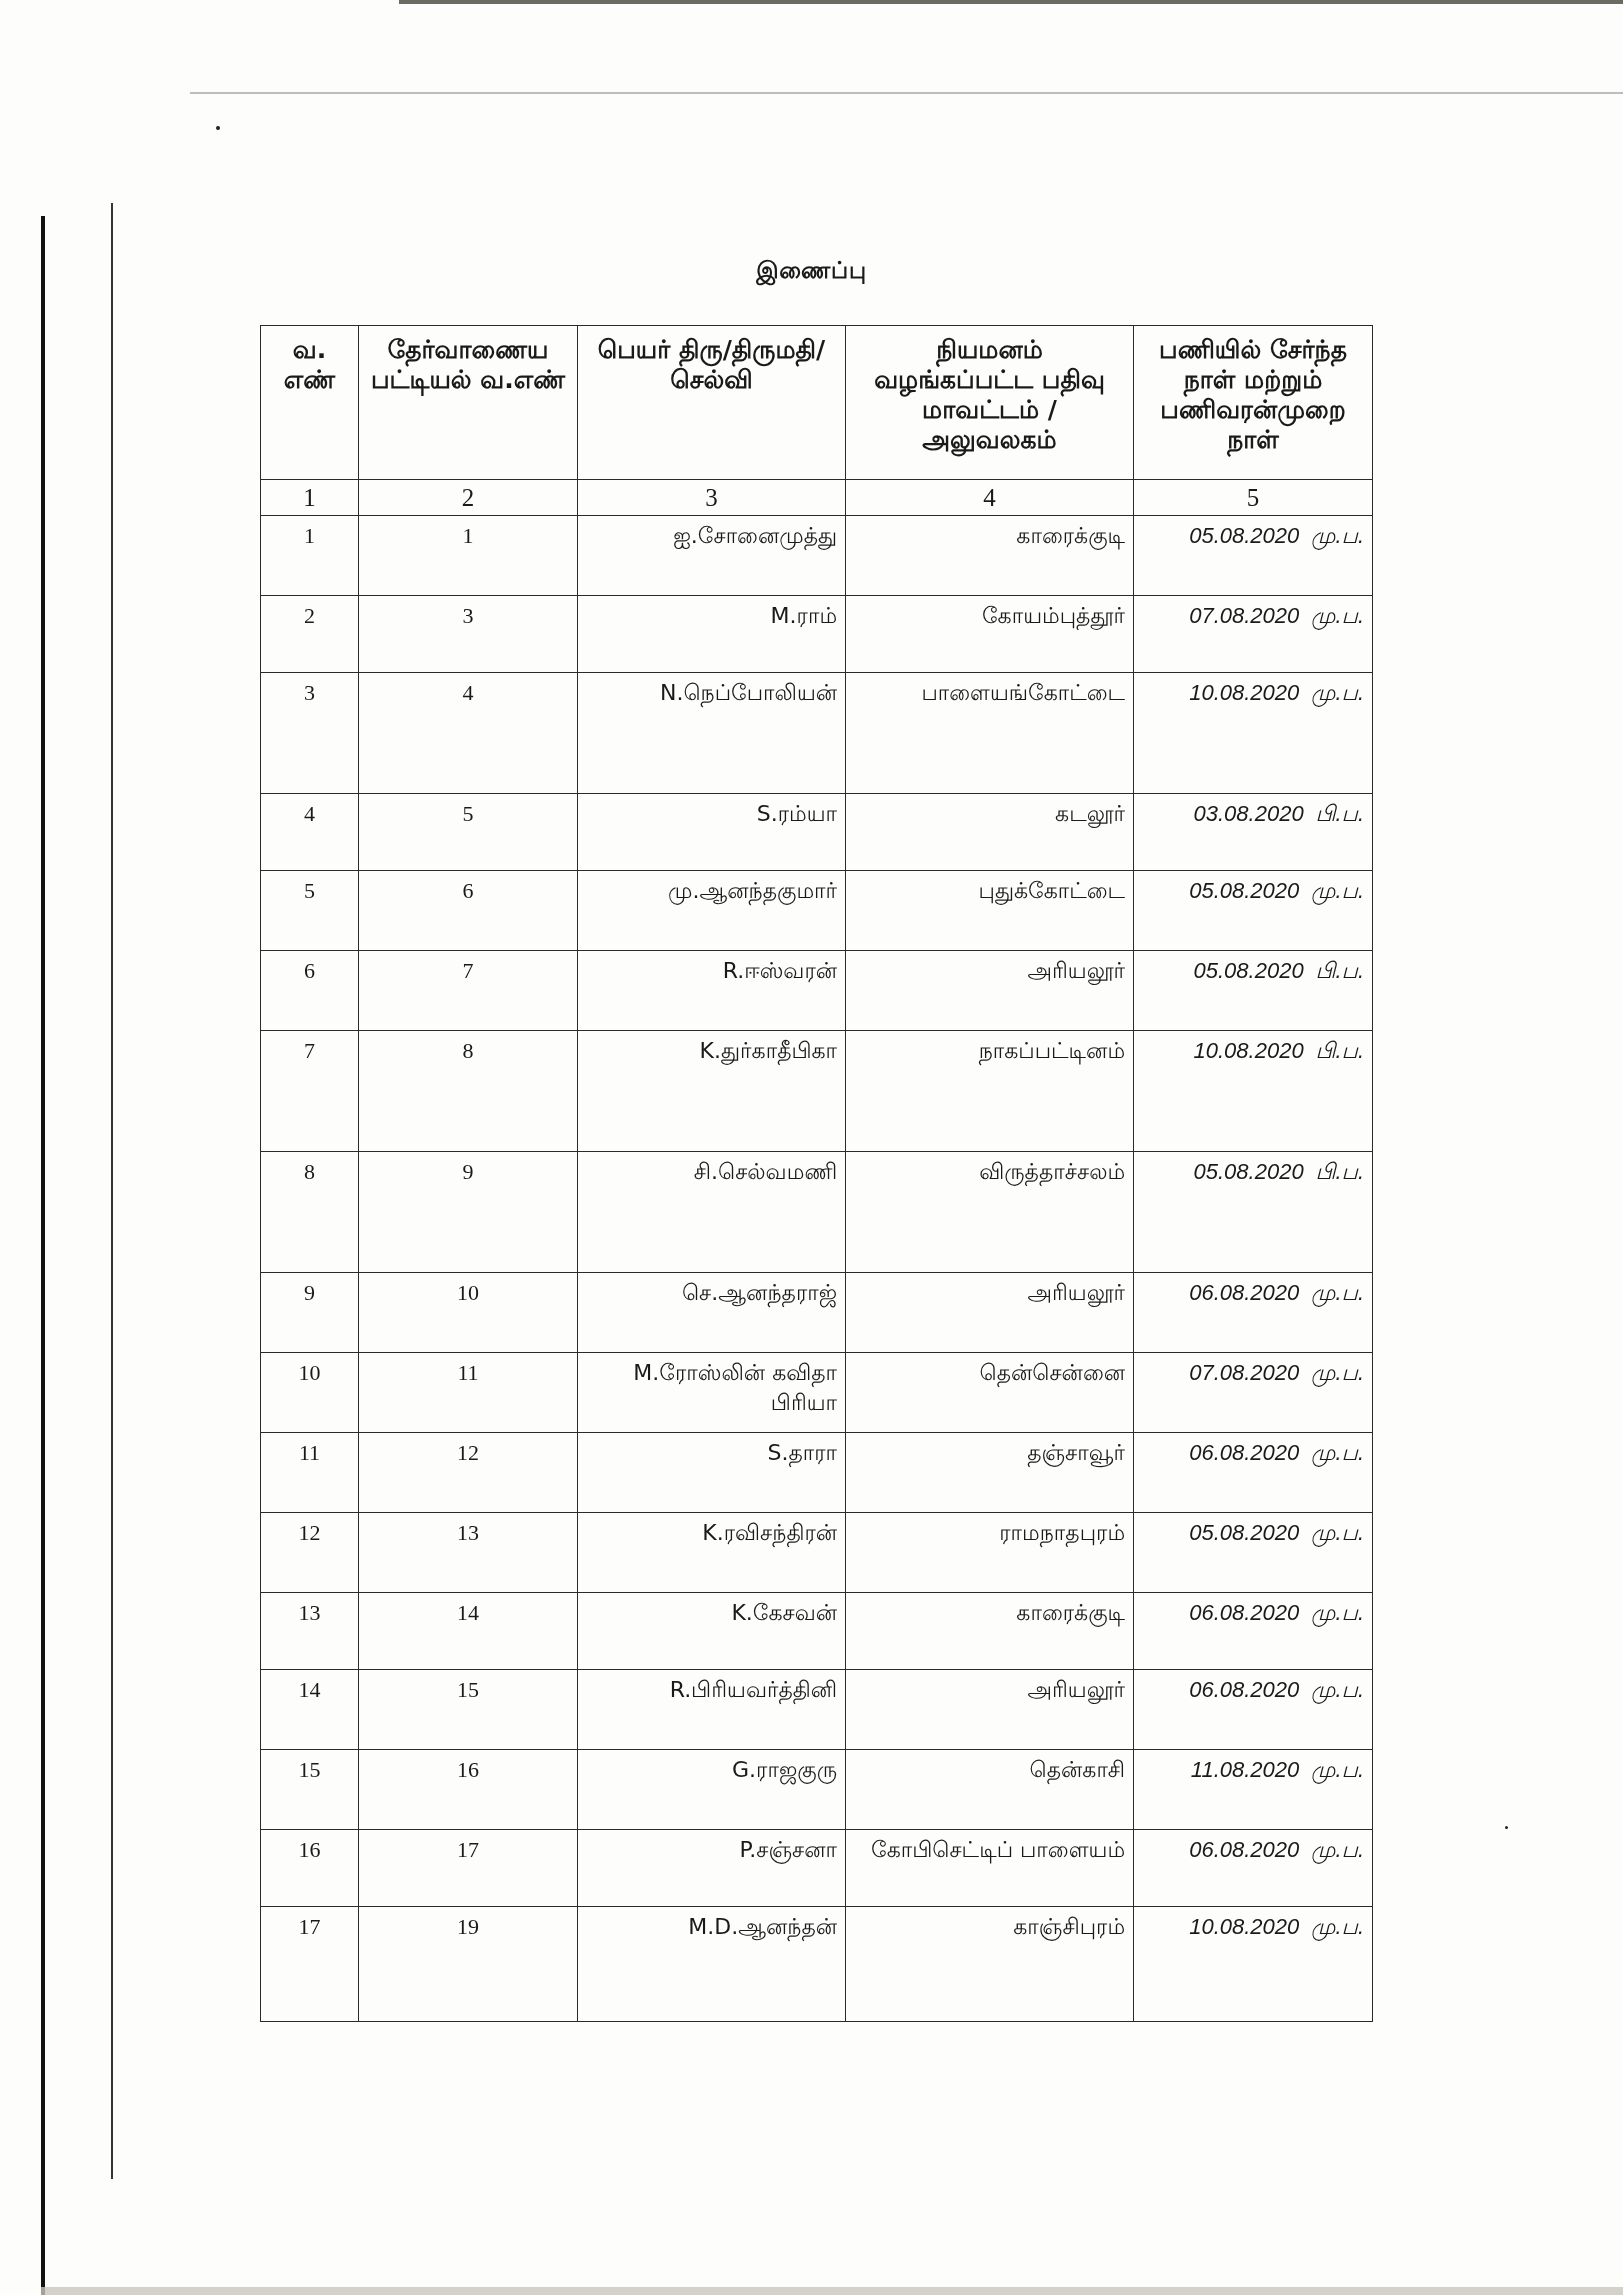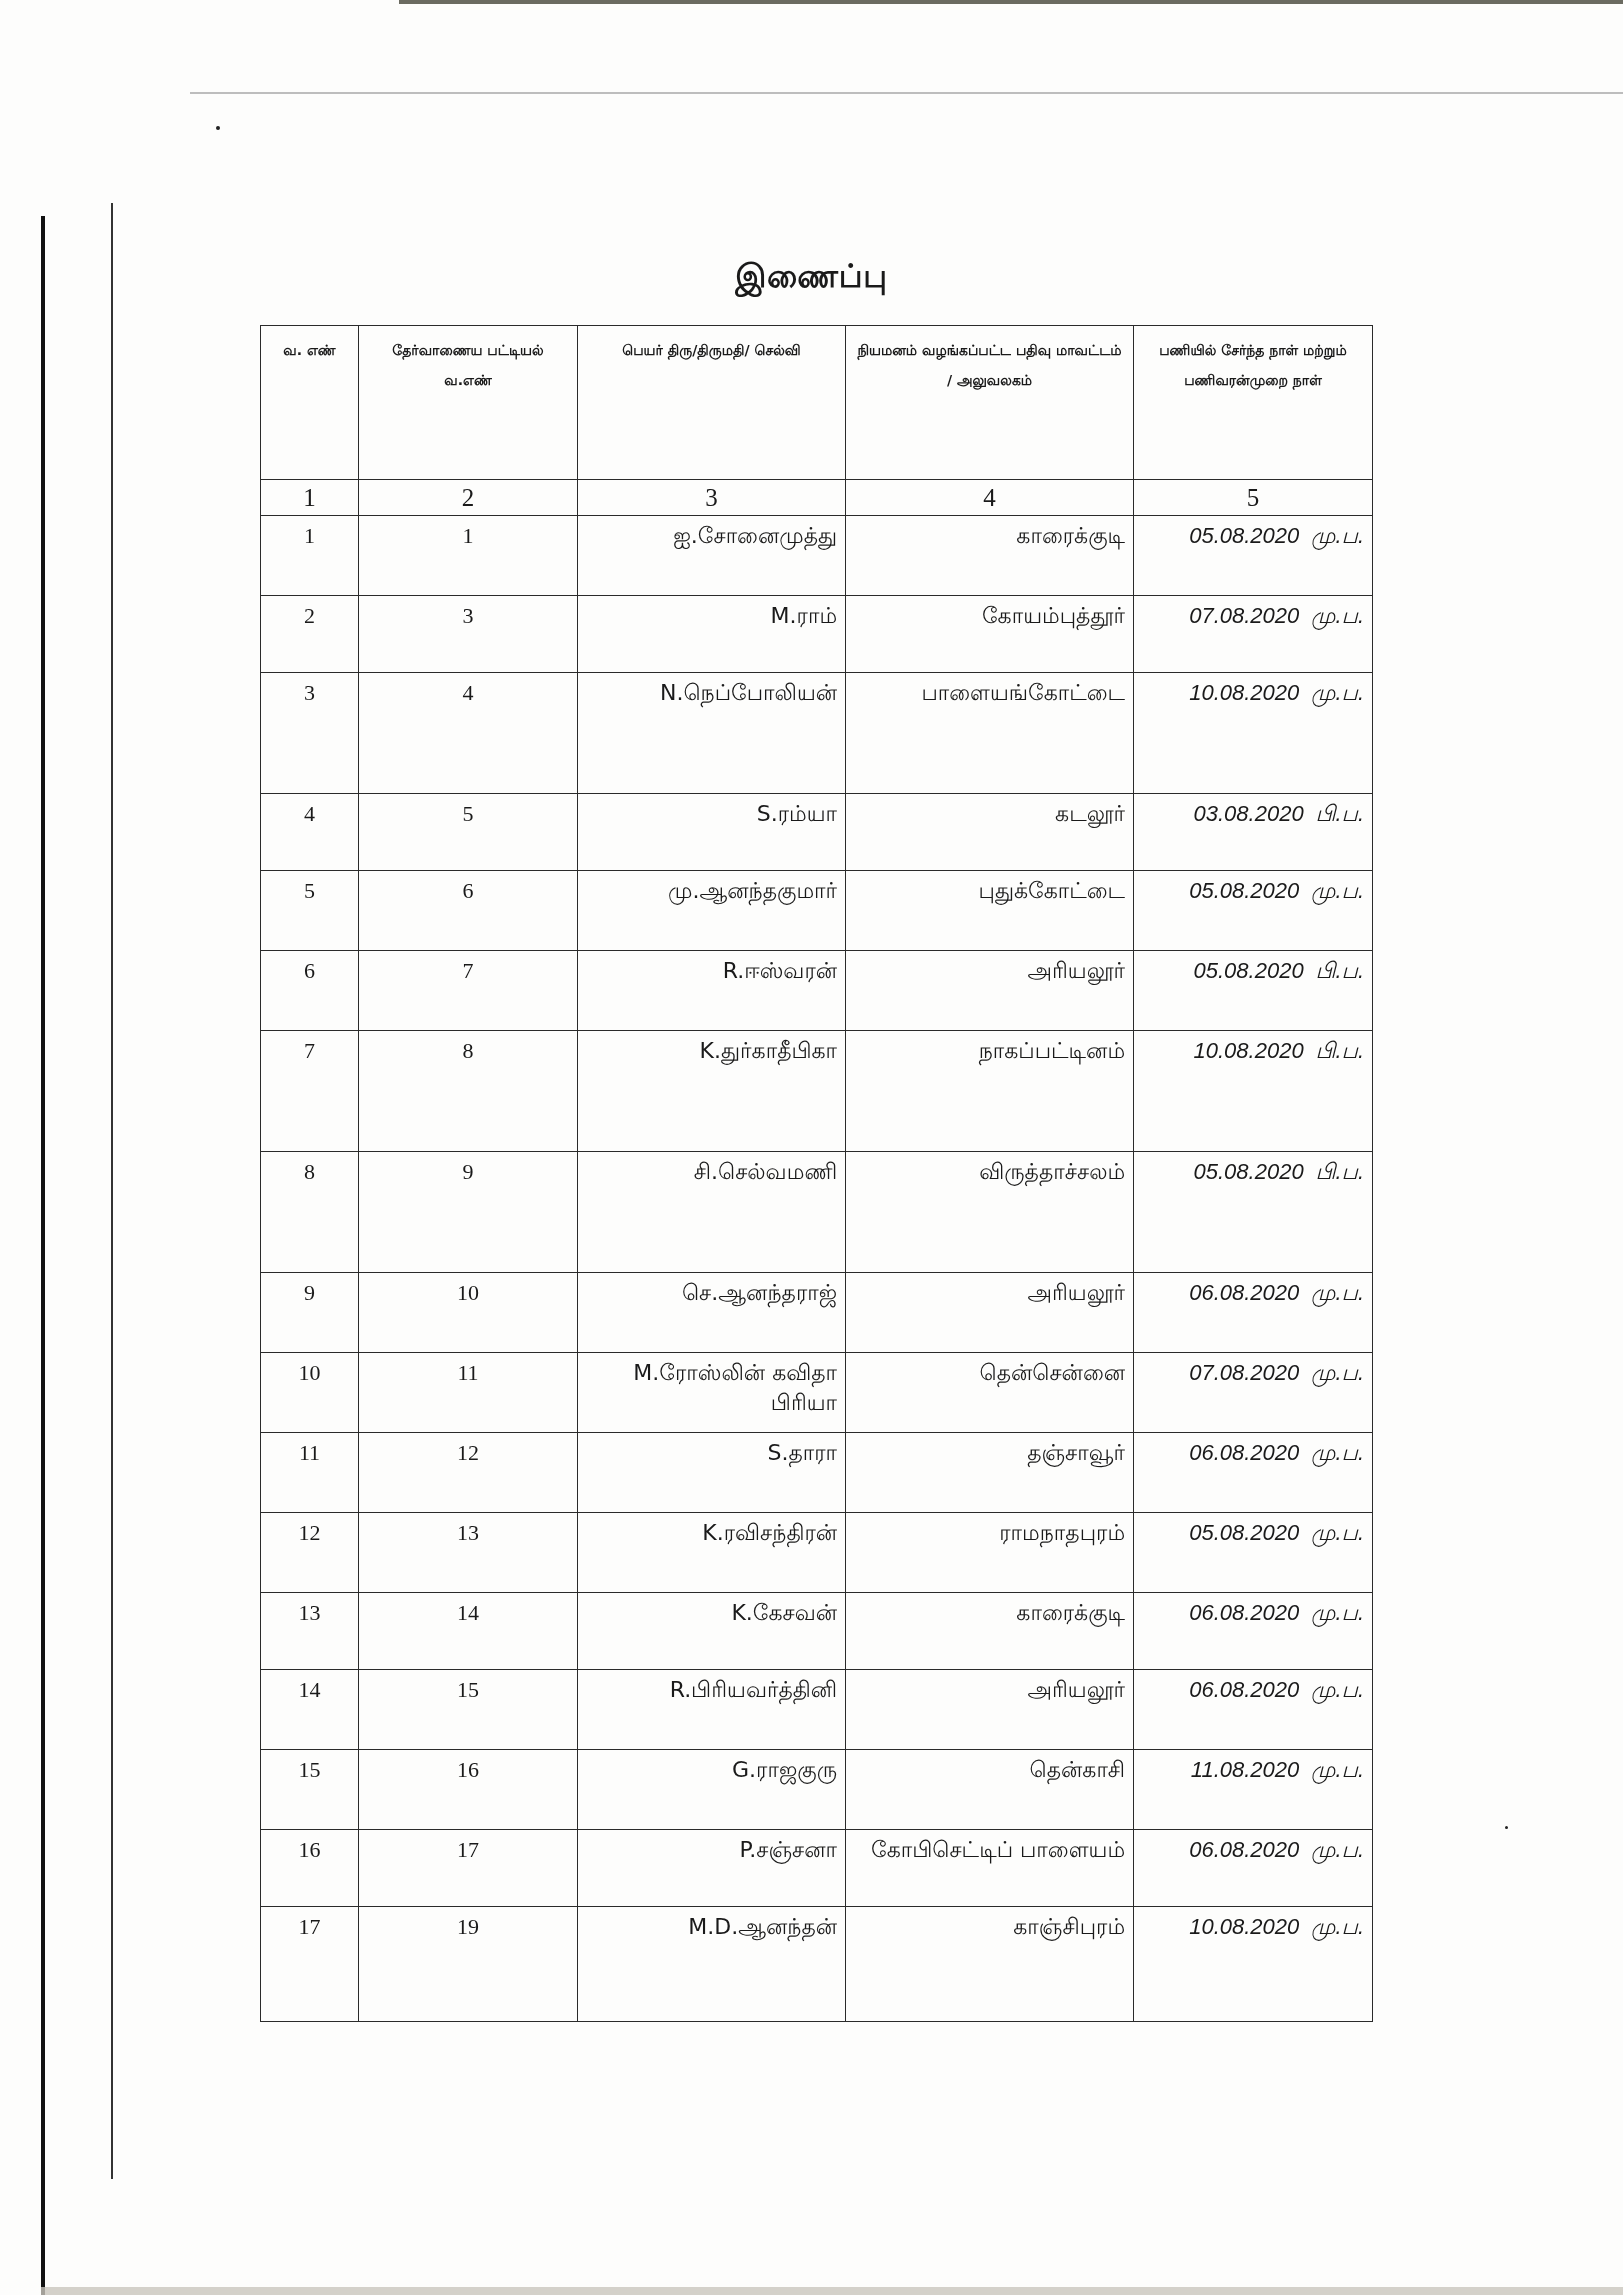--- a/index.html
+++ b/index.html
@@ -18,32 +18,32 @@
   .fold-wrap { position:absolute; left:0; top:0; width:458px; height:275px; overflow:hidden; }
   .top-edge { position:absolute; left:399px; top:0; right:0; height:3.9px; background:#3a3a2e; opacity:.75; }
   .top-rule { position:absolute; left:190px; top:92px; right:0; height:2px; background:#888; opacity:.55; }
   .left-margin-line { position:absolute; left:111px; top:203px; width:2px; height:1976px; background:#333; }
   .left-edge { position:absolute; left:41px; top:216px; width:3.9px; height:2080px; background:#111; }
   .bottom-edge { position:absolute; left:41px; bottom:0; right:0; height:7.9px; background:#c9c6bd; opacity:.8; }
   .speck { position:absolute; width:3.9px; height:3.9px; border-radius:50%; background:#222; }
 
   .title {
     position:absolute; left:0; right:0; top:257px; text-align:center;
-    font-size:32px; font-weight:bold; letter-spacing:0.7px;
+    font-size:23px; font-weight:bold; letter-spacing:0.7px;
   }
   table.annex {
     position:absolute; left:260px; top:325px; width:1112px;
     border-collapse:collapse; table-layout:fixed;
   }
   table.annex td, table.annex th {
     border:1.3px solid #2a2a2a; vertical-align:top;
     font-size:22px; line-height:30px; font-weight:normal;
     padding:5.2px 7.9px;
   }
-  table.annex th { text-align:center; padding-top:9.2px; font-weight:bold; font-size:14px; }
+  table.annex th { text-align:center; padding-top:9.2px; font-weight:bold; font-size:25px; }
   table.annex tr.colnums td { text-align:center; height:27.5px; padding:2.6px; font-family:"Liberation Serif", serif; font-size:25px; }
   td.num { text-align:center; font-family:"Liberation Serif", serif; font-size:25px; }
   td.name, td.office { text-align:right; padding-left:13px; }
   td.date { text-align:right; padding-right:10.5px; font-family:"Liberation Sans", sans-serif; white-space:nowrap;font-style:italic; }
   td.date .sess { margin-left:11.8px; }
   col.c1 { width:98px; } col.c2 { width:219px; } col.c3 { width:268px; } col.c4 { width:288px; } col.c5 { width:239px; }
 </style>
 </head>
 <body>
 

